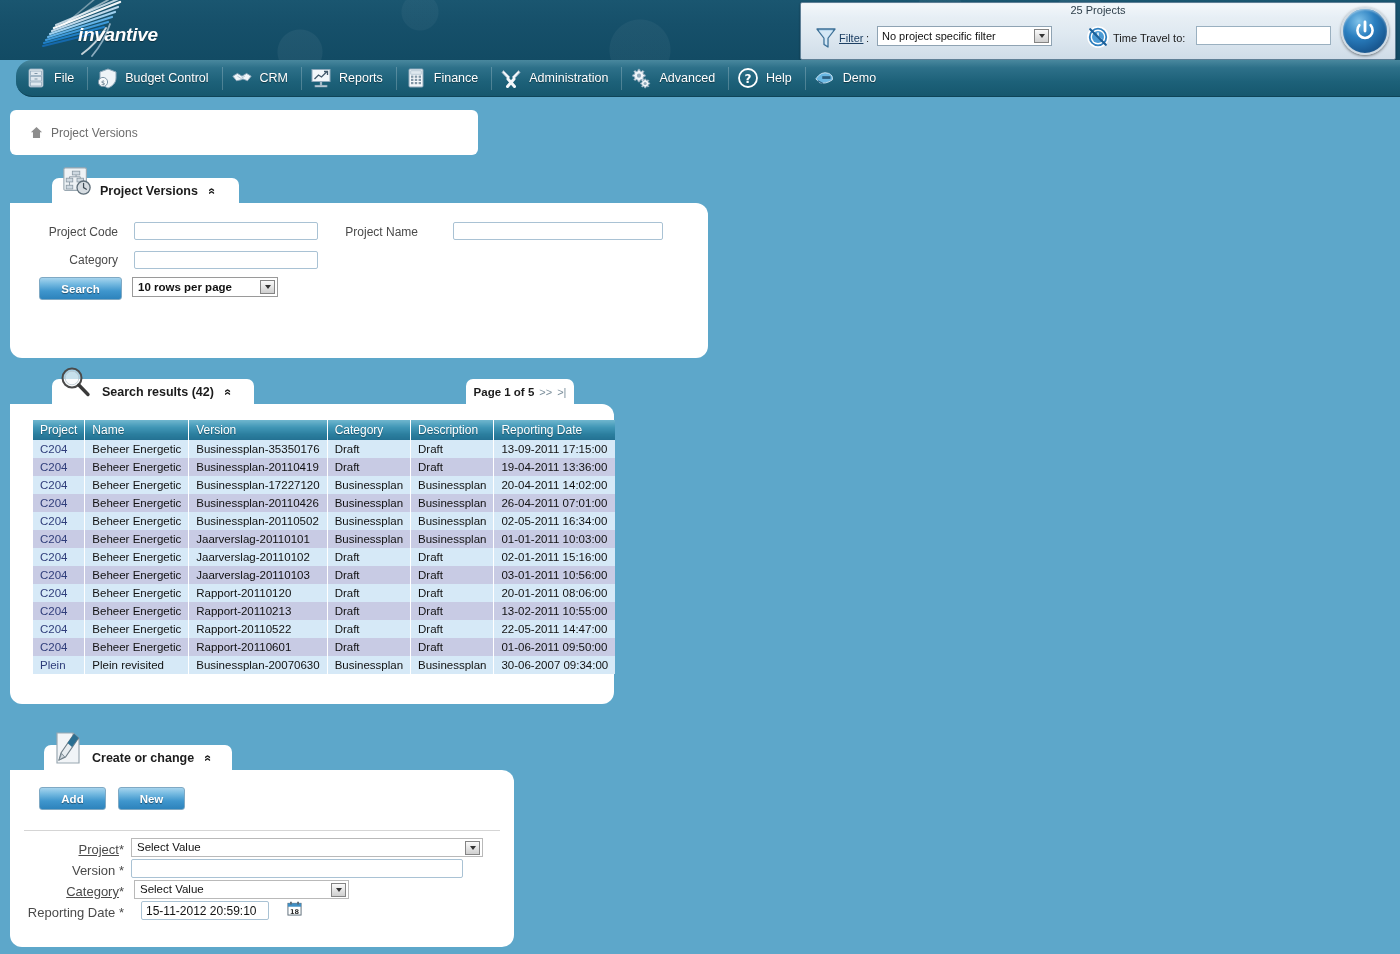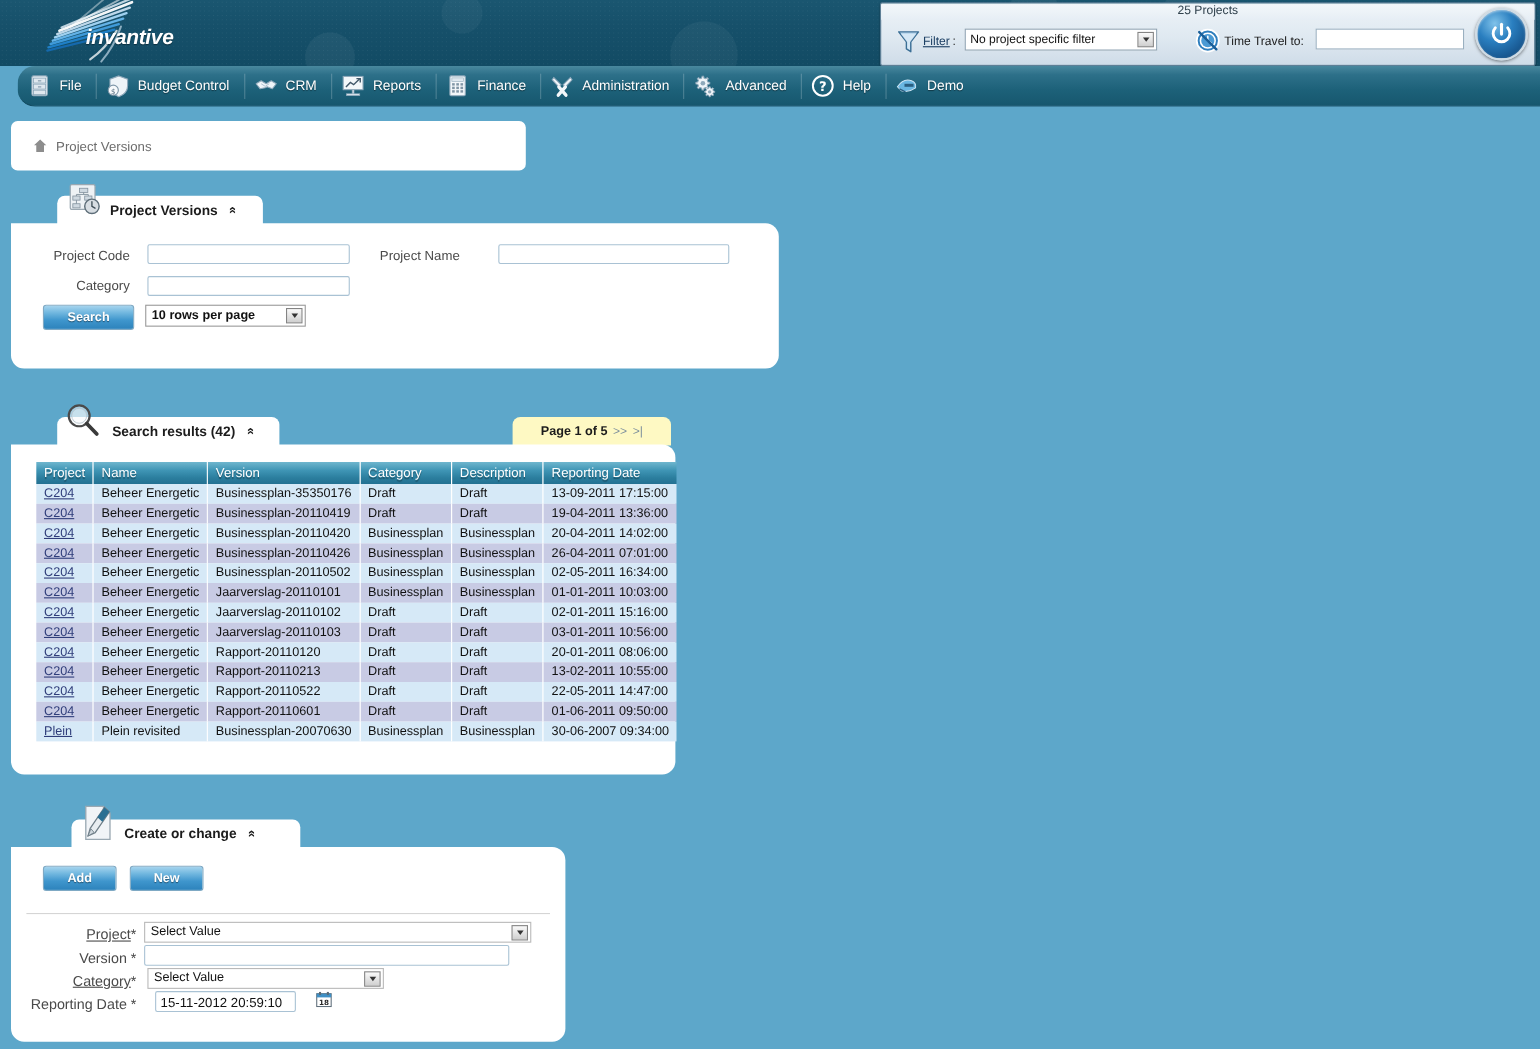--- a/index.html
+++ b/index.html
@@ -132,21 +132,21 @@
   }
   .chev {
     margin-left: 11px; font-size: 12px; color: #1c1c1c; font-weight: bold;
     cursor: pointer; line-height: 1;
   }
   .panel-body { position: absolute; background: #ffffff; }
 
   
   #pv-tab { left: 52px; top: 178px; width: 187px; }
   #pv-body {
-    left: 10px; top: 203px; width: 698px; height: 132px;
+    left: 10px; top: 203px; width: 698px; height: 155px;
     border-radius: 0 12px 12px 12px;
   }
   .fld-label { position: absolute; font-size: 12px; color: #4a4a4a; text-align: right; }
   .txt-input {
     position: absolute; height: 18px; background: #ffffff;
     border: 1px solid #a9c2d4; border-radius: 2px; font-size: 11px;
     padding-left: 4px; color: #111;
   }
   .btn-blue {
     position: absolute; height: 23px;
@@ -158,22 +158,22 @@
   }
   .gray-select {
     position: absolute; height: 20px; background: #ffffff;
     border: 1px solid #9a9a9a; font-size: 11.5px; font-weight: bold;
     color: #111; padding-left: 5px; line-height: 18px; white-space: nowrap;
   }
 
   
   #sr-tab { left: 52px; top: 379px; width: 202px; }
   #sr-page-tab {
-    position: absolute; left: 466px; top: 379px; width: 144px; height: 26px;
-    background: #fef9c3; border-radius: 7px 7px 0 0;
+    position: absolute; left: 466px; top: 379px; width: 108px; height: 26px;
+    background: #ffffff; border-radius: 7px 7px 0 0;
     display: flex; align-items: center; justify-content: center; gap: 5px;
   }
   #sr-page-label { font-size: 11.5px; font-weight: bold; color: #1c1c1c; }
   .pg-arrow { font-size: 11px; color: #7c8f9c; cursor: pointer; }
   #sr-body {
     left: 10px; top: 404px; width: 604px; height: 300px;
     border-radius: 0 12px 12px 12px;
   }
   #results-table {
     position: absolute; left: 23px; top: 16px;
@@ -187,25 +187,25 @@
     border-right: 1px solid #ffffff;
     text-shadow: 0 1px 1px rgba(0,0,0,0.35);
   }
   #results-table td {
     padding: 2px 7px; height: 18px; color: #111;
     border-right: 1px solid #ffffff; white-space: nowrap;
   }
   #results-table tr.even td { background: #d6e9f7; }
   #results-table tr.odd  td { background: #c8cbe4; }
   #results-table td.proj a {
-    color: #2f3d7a; text-decoration: underline; cursor: pointer; text-align: right;
-  }
-
-  
-  #cc-tab { left: 65px; top: 745px; width: 208px; }
+    color: #2f3d7a; cursor: pointer; text-align: right;
+  }
+
+  
+  #cc-tab { left: 44px; top: 745px; width: 188px; }
   #cc-body {
     left: 10px; top: 770px; width: 504px; height: 177px;
     border-radius: 0 12px 12px 12px;
   }
   #cc-divider {
     position: absolute; left: 14px; top: 60px; width: 476px; height: 1px;
     background: #d5d5d5;
   }
   .req-label {
     position: absolute; font-size: 13px; color: #4a4a4a; text-align: right;
@@ -464,21 +464,21 @@
           <td class="proj"><a>C204</a></td>
           <td>Beheer Energetic</td>
           <td>Businessplan-20110419</td>
           <td>Draft</td>
           <td>Draft</td>
           <td style="border-right: none;">19-04-2011 13:36:00</td>
         </tr>
         <tr class="even">
           <td class="proj"><a>C204</a></td>
           <td>Beheer Energetic</td>
-          <td>Businessplan-20110420</td>
+          <td>Businessplan-17227120</td>
           <td>Businessplan</td>
           <td>Businessplan</td>
           <td style="border-right: none;">20-04-2011 14:02:00</td>
         </tr>
         <tr class="odd">
           <td class="proj"><a>C204</a></td>
           <td>Beheer Energetic</td>
           <td>Businessplan-20110426</td>
           <td>Businessplan</td>
           <td>Businessplan</td>

